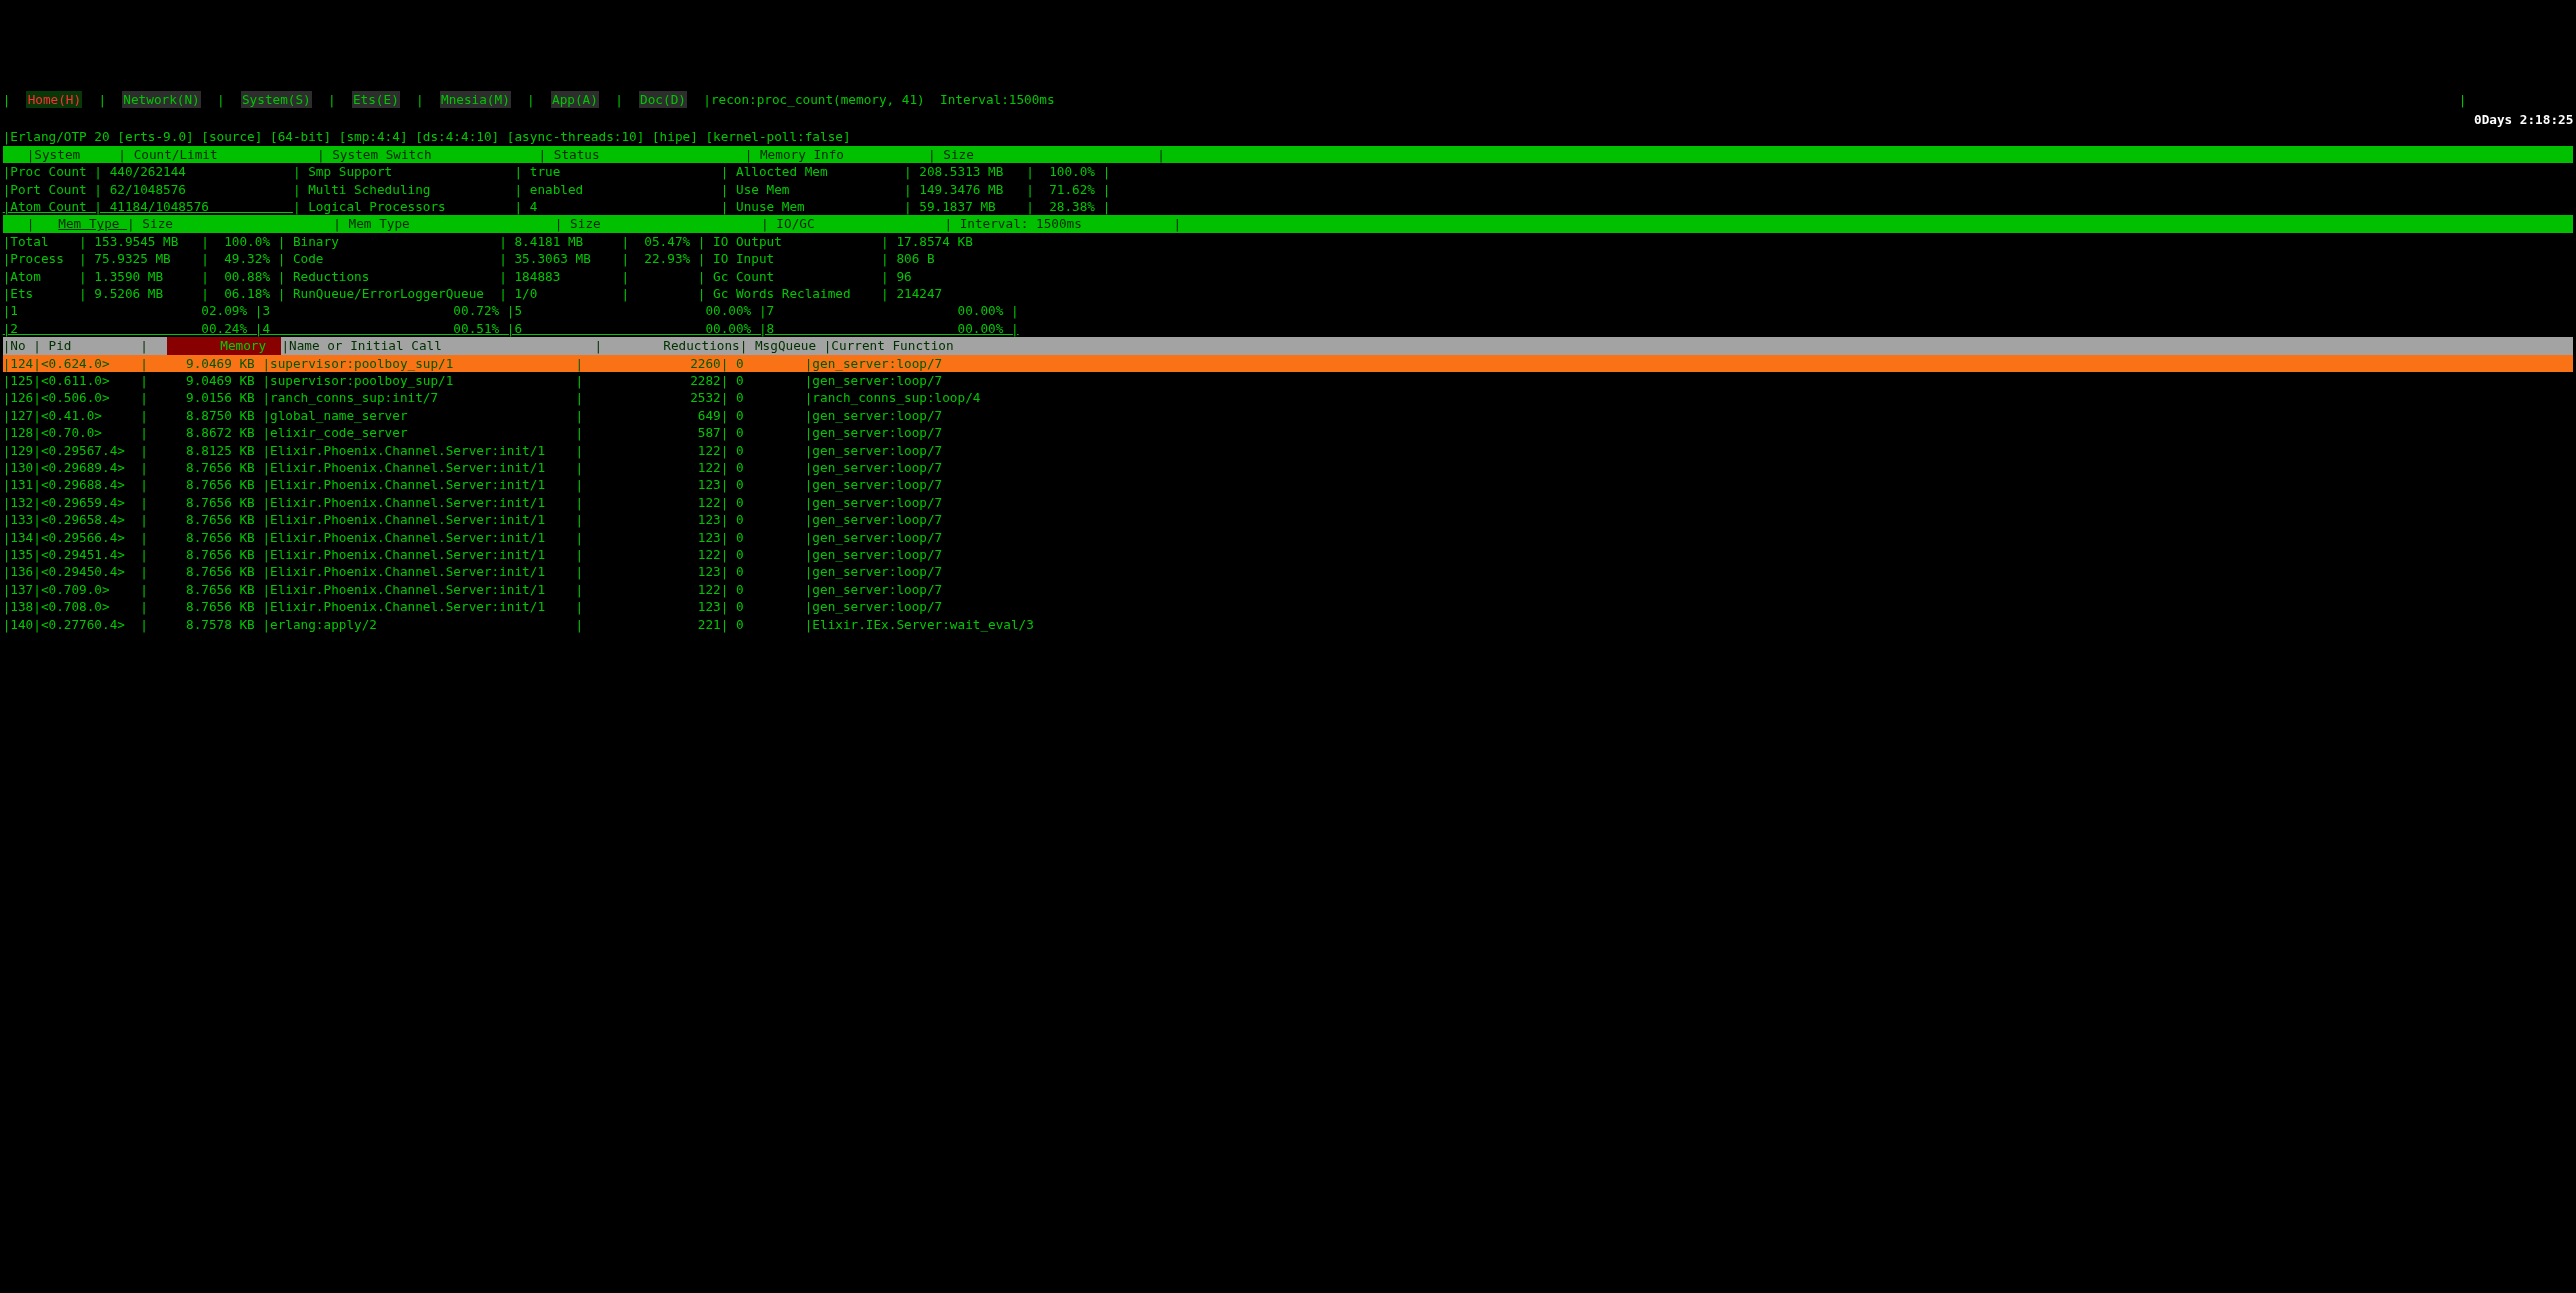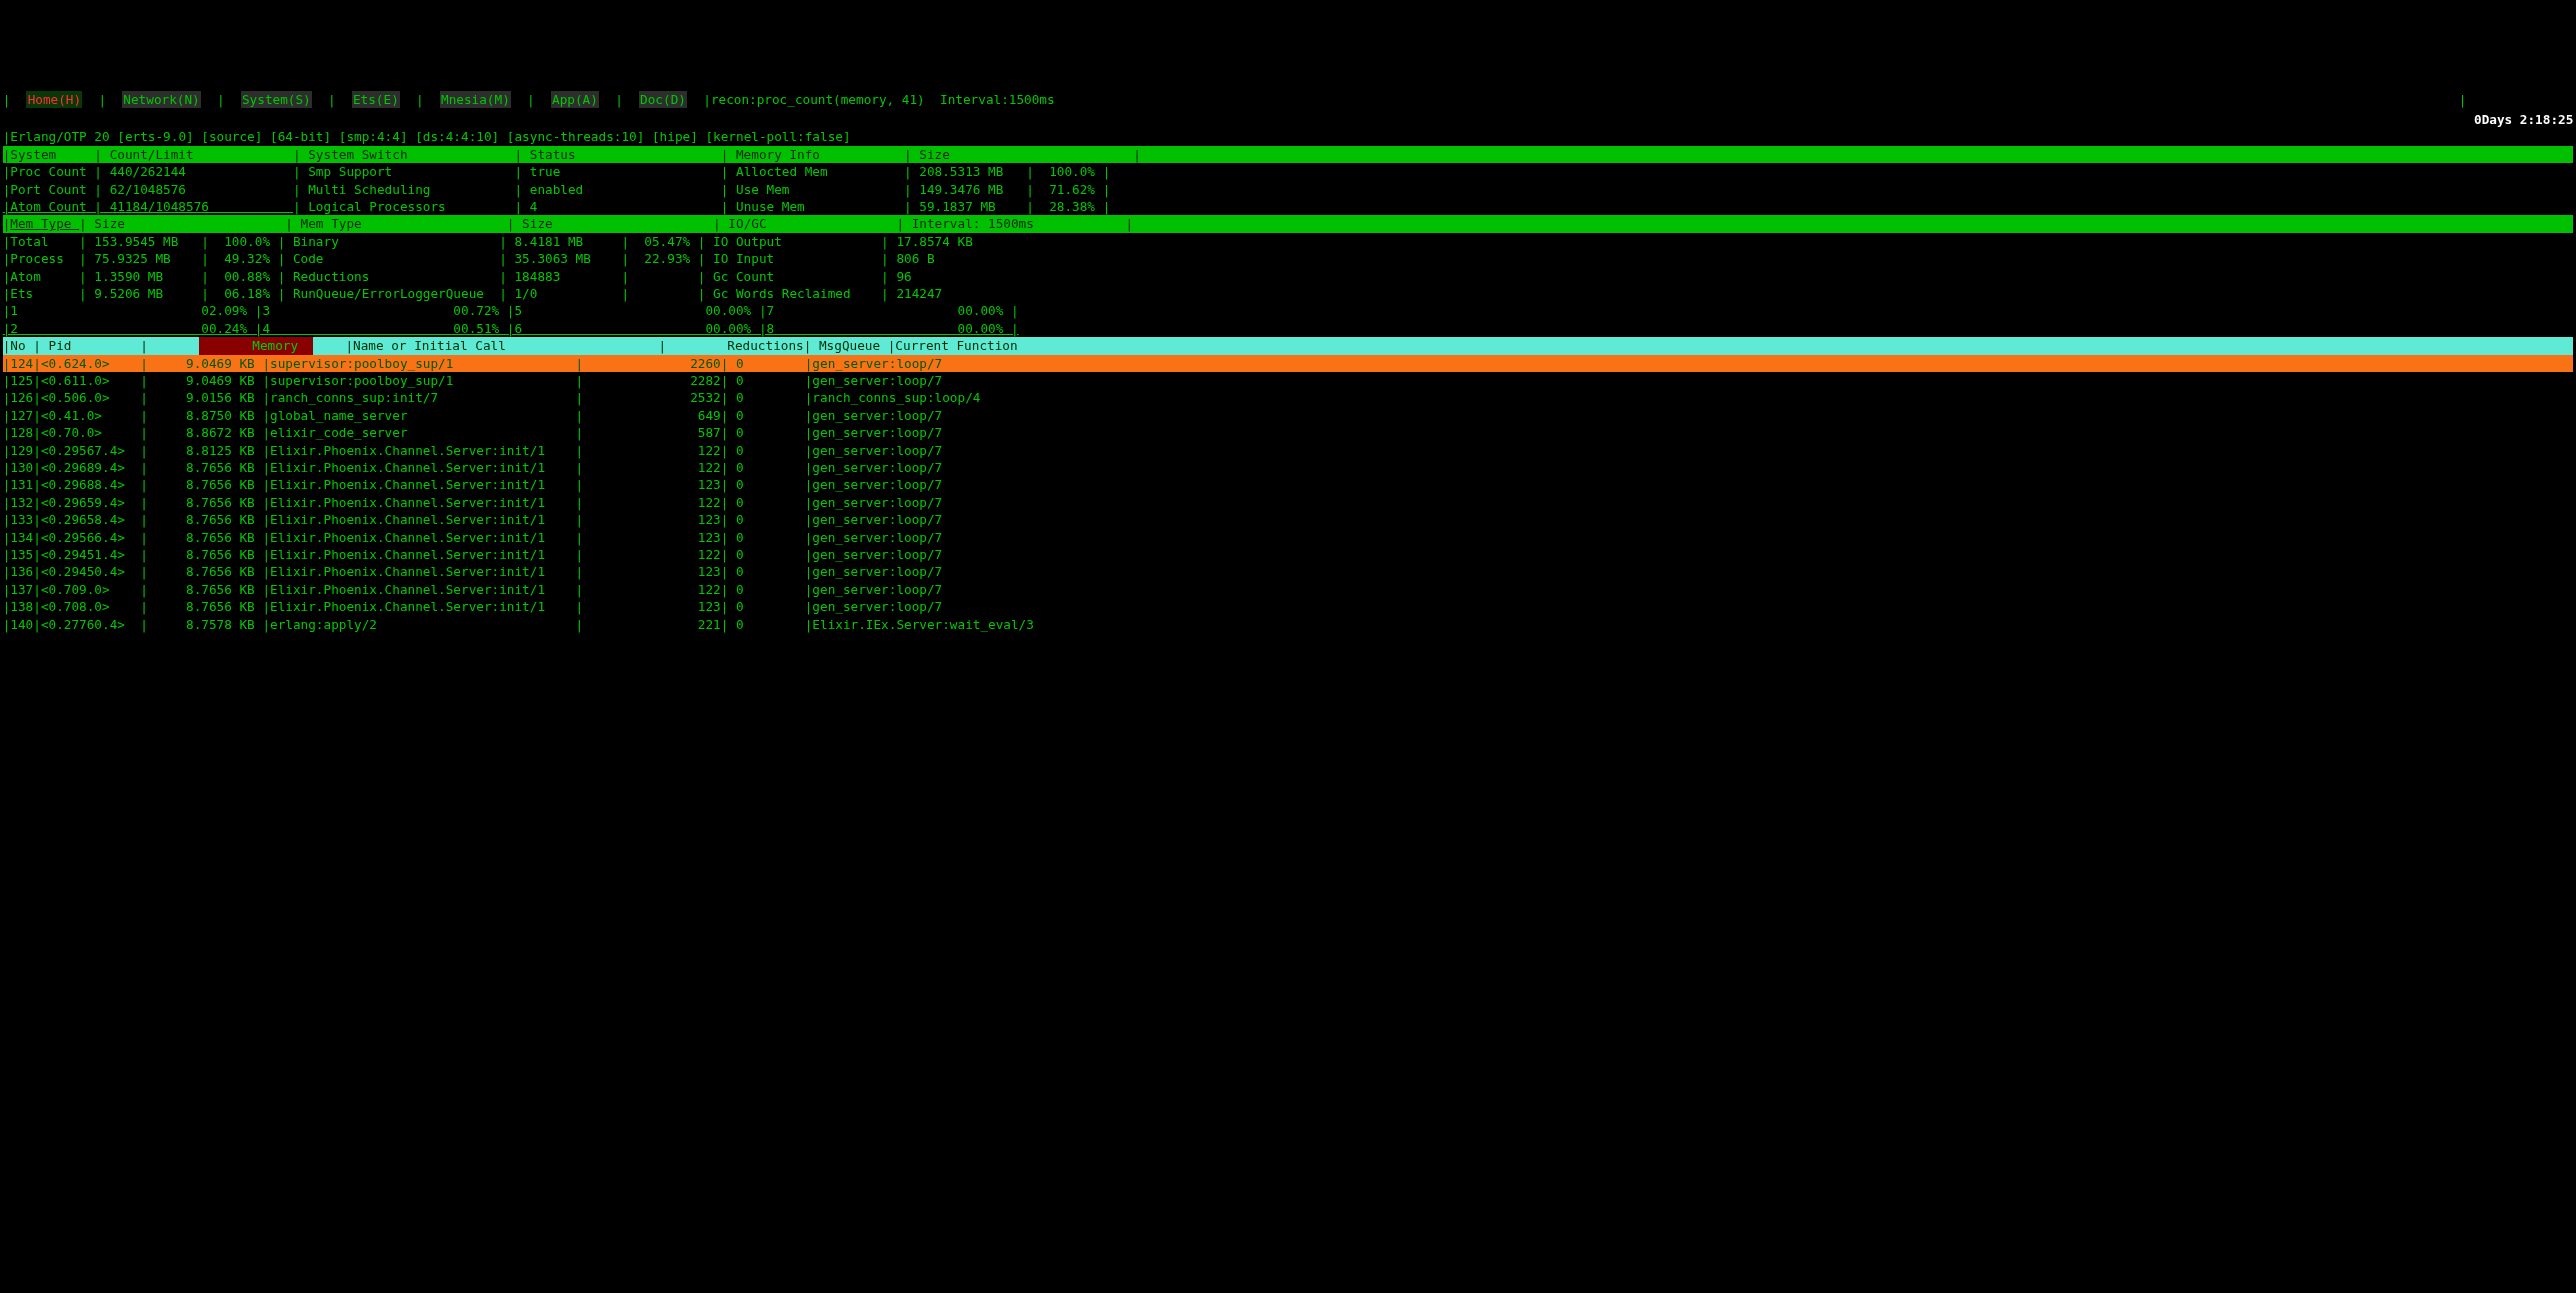--- a/index.html
+++ b/index.html
@@ -23,41 +23,40 @@
   .menu-item.active { color: #ff3030; background: #083808; }
   .menu-item.inactive { color: #00c800; text-align: right; }
   .uptime { color: #ffffff; margin-left: auto; margin-top: 40px; }
   .version-line { color: #00c800; }
   .hdr {
     background: #00c000;
     color: #002800;
     display: flex;
     width: 100%;
   }
-  .hdr span { white-space: pre; }
+  .hdr span { white-space: pre; padding-left: 24px; }
   .hdr .underline { text-decoration: underline; }
   .atom-underline { text-decoration: underline; }
   .dim { color: #006800; }
   .hl-row {
     background: #f97316;
     color: #003000;
     display: flex;
     width: 100%;
   }
   .sort-col {
     background: #880000;
     color: #00d000;
     text-align: center;
     display: inline-block;
     margin-left: 19px;
   }
   .proc-hdr {
-    background: #5eead4;
+    background: #a3a3a3;
     color: #003000;
-    gap: 32px;
   }
 </style>
 </head>
 <body>
 
 
 
 <div id="root"><div class="row"><span class="pipe">|</span><span class="menu-item active">Home(H)</span><span class="pipe">|</span><span class="menu-item inactive">Network(N)</span><span class="pipe">|</span><span class="menu-item inactive">System(S)</span><span class="pipe">|</span><span class="menu-item inactive">Ets(E)</span><span class="pipe">|</span><span class="menu-item inactive">Mnesia(M)</span><span class="pipe">|</span><span class="menu-item inactive">App(A)</span><span class="pipe">|</span><span class="menu-item inactive">Doc(D)</span><span class="pipe">|</span><span>recon:proc_count(memory, 41)</span><span>  </span><span>Interval:1500ms</span><span style="flex:1"></span><span class="pipe">| </span><span class="uptime" style="margin-left:0;color:#ffffff;font-weight:bold">0Days 2:18:25</span></div><div class="version-line"><span class="pipe">|</span>Erlang/OTP 20 [erts-9.0] [source] [64-bit] [smp:4:4] [ds:4:4:10] [async-threads:10] [hipe] [kernel-poll:false]</div><div class="hdr"><span>|System     | Count/Limit             | System Switch              | Status                   | Memory Info           | Size                        |</span></div><div class="row"><span>|Proc Count | 440/262144              </span><span>| Smp Support                | true                     | Allocted Mem          | 208.5313 MB   |  100.0% |</span></div><div class="row"><span>|Port Count | 62/1048576              </span><span>| Multi Scheduling           | enabled                  | Use Mem               | 149.3476 MB   |  71.62% |</span></div><div class="row"><span class="atom-underline">|Atom Count | 41184/1048576           </span><span>| Logical Processors         | 4                        | Unuse Mem             | 59.1837 MB    |  28.38% |</span></div><div class="hdr"><span>|<span class="underline">Mem Type </span>| Size                     | Mem Type                   | Size                     | IO/GC                 | Interval: 1500ms            |</span></div><div class="row"><span>|Total    | 153.9545 MB   |  100.0% | Binary                     | 8.4181 MB     |  05.47% | IO Output             | 17.8574 KB                  </span></div><div class="row"><span>|Process  | 75.9325 MB    |  49.32% | Code                       | 35.3063 MB    |  22.93% | IO Input              | 806 B                       </span></div><div class="row"><span>|Atom     | 1.3590 MB     |  00.88% | Reductions                 | 184883        |         | Gc Count              | 96                          </span></div><div class="row"><span>|Ets      | 9.5206 MB     |  06.18% | RunQueue/ErrorLoggerQueue  | 1/0           |         | Gc Words Reclaimed    | 214247                      </span></div><div class="row"><span>|1                        02.09% |3                        00.72% |5                        00.00% |7                        00.00% |</span></div><div class="row"><span style="text-decoration:underline">|2                        00.24% |4                        00.51% |6                        00.00% |8                        00.00% |</span></div><div class="proc-hdr" style="display:flex"><span>|No | Pid         |</span><span class="sort-col" style="width:15ch">       Memory  </span><span>|Name or Initial Call                    |        Reductions| MsgQueue |Current Function              </span></div><div class="hl-row"><span class="dim" style="color:#005800">|124|&lt;0.624.0&gt;    |     9.0469 KB |supervisor:poolboy_sup/1                |              2260| 0        |gen_server:loop/7</span></div><div class="row"><span>|125|&lt;0.611.0&gt;    |     9.0469 KB |supervisor:poolboy_sup/1                |              2282| 0        |gen_server:loop/7</span></div><div class="row"><span>|126|&lt;0.506.0&gt;    |     9.0156 KB |ranch_conns_sup:init/7                  |              2532| 0        |ranch_conns_sup:loop/4</span></div><div class="row"><span>|127|&lt;0.41.0&gt;     |     8.8750 KB |global_name_server                      |               649| 0        |gen_server:loop/7</span></div><div class="row"><span>|128|&lt;0.70.0&gt;     |     8.8672 KB |elixir_code_server                      |               587| 0        |gen_server:loop/7</span></div><div class="row"><span>|129|&lt;0.29567.4&gt;  |     8.8125 KB |Elixir.Phoenix.Channel.Server:init/1    |               122| 0        |gen_server:loop/7</span></div><div class="row"><span>|130|&lt;0.29689.4&gt;  |     8.7656 KB |Elixir.Phoenix.Channel.Server:init/1    |               122| 0        |gen_server:loop/7</span></div><div class="row"><span>|131|&lt;0.29688.4&gt;  |     8.7656 KB |Elixir.Phoenix.Channel.Server:init/1    |               123| 0        |gen_server:loop/7</span></div><div class="row"><span>|132|&lt;0.29659.4&gt;  |     8.7656 KB |Elixir.Phoenix.Channel.Server:init/1    |               122| 0        |gen_server:loop/7</span></div><div class="row"><span>|133|&lt;0.29658.4&gt;  |     8.7656 KB |Elixir.Phoenix.Channel.Server:init/1    |               123| 0        |gen_server:loop/7</span></div><div class="row"><span>|134|&lt;0.29566.4&gt;  |     8.7656 KB |Elixir.Phoenix.Channel.Server:init/1    |               123| 0        |gen_server:loop/7</span></div><div class="row"><span>|135|&lt;0.29451.4&gt;  |     8.7656 KB |Elixir.Phoenix.Channel.Server:init/1    |               122| 0        |gen_server:loop/7</span></div><div class="row"><span>|136|&lt;0.29450.4&gt;  |     8.7656 KB |Elixir.Phoenix.Channel.Server:init/1    |               123| 0        |gen_server:loop/7</span></div><div class="row"><span>|137|&lt;0.709.0&gt;    |     8.7656 KB |Elixir.Phoenix.Channel.Server:init/1    |               122| 0        |gen_server:loop/7</span></div><div class="row"><span>|138|&lt;0.708.0&gt;    |     8.7656 KB |Elixir.Phoenix.Channel.Server:init/1    |               123| 0        |gen_server:loop/7</span></div><div class="row"><span>|140|&lt;0.27760.4&gt;  |     8.7578 KB |erlang:apply/2                          |               221| 0        |Elixir.IEx.Server:wait_eval/3</span></div></div>
 
 

